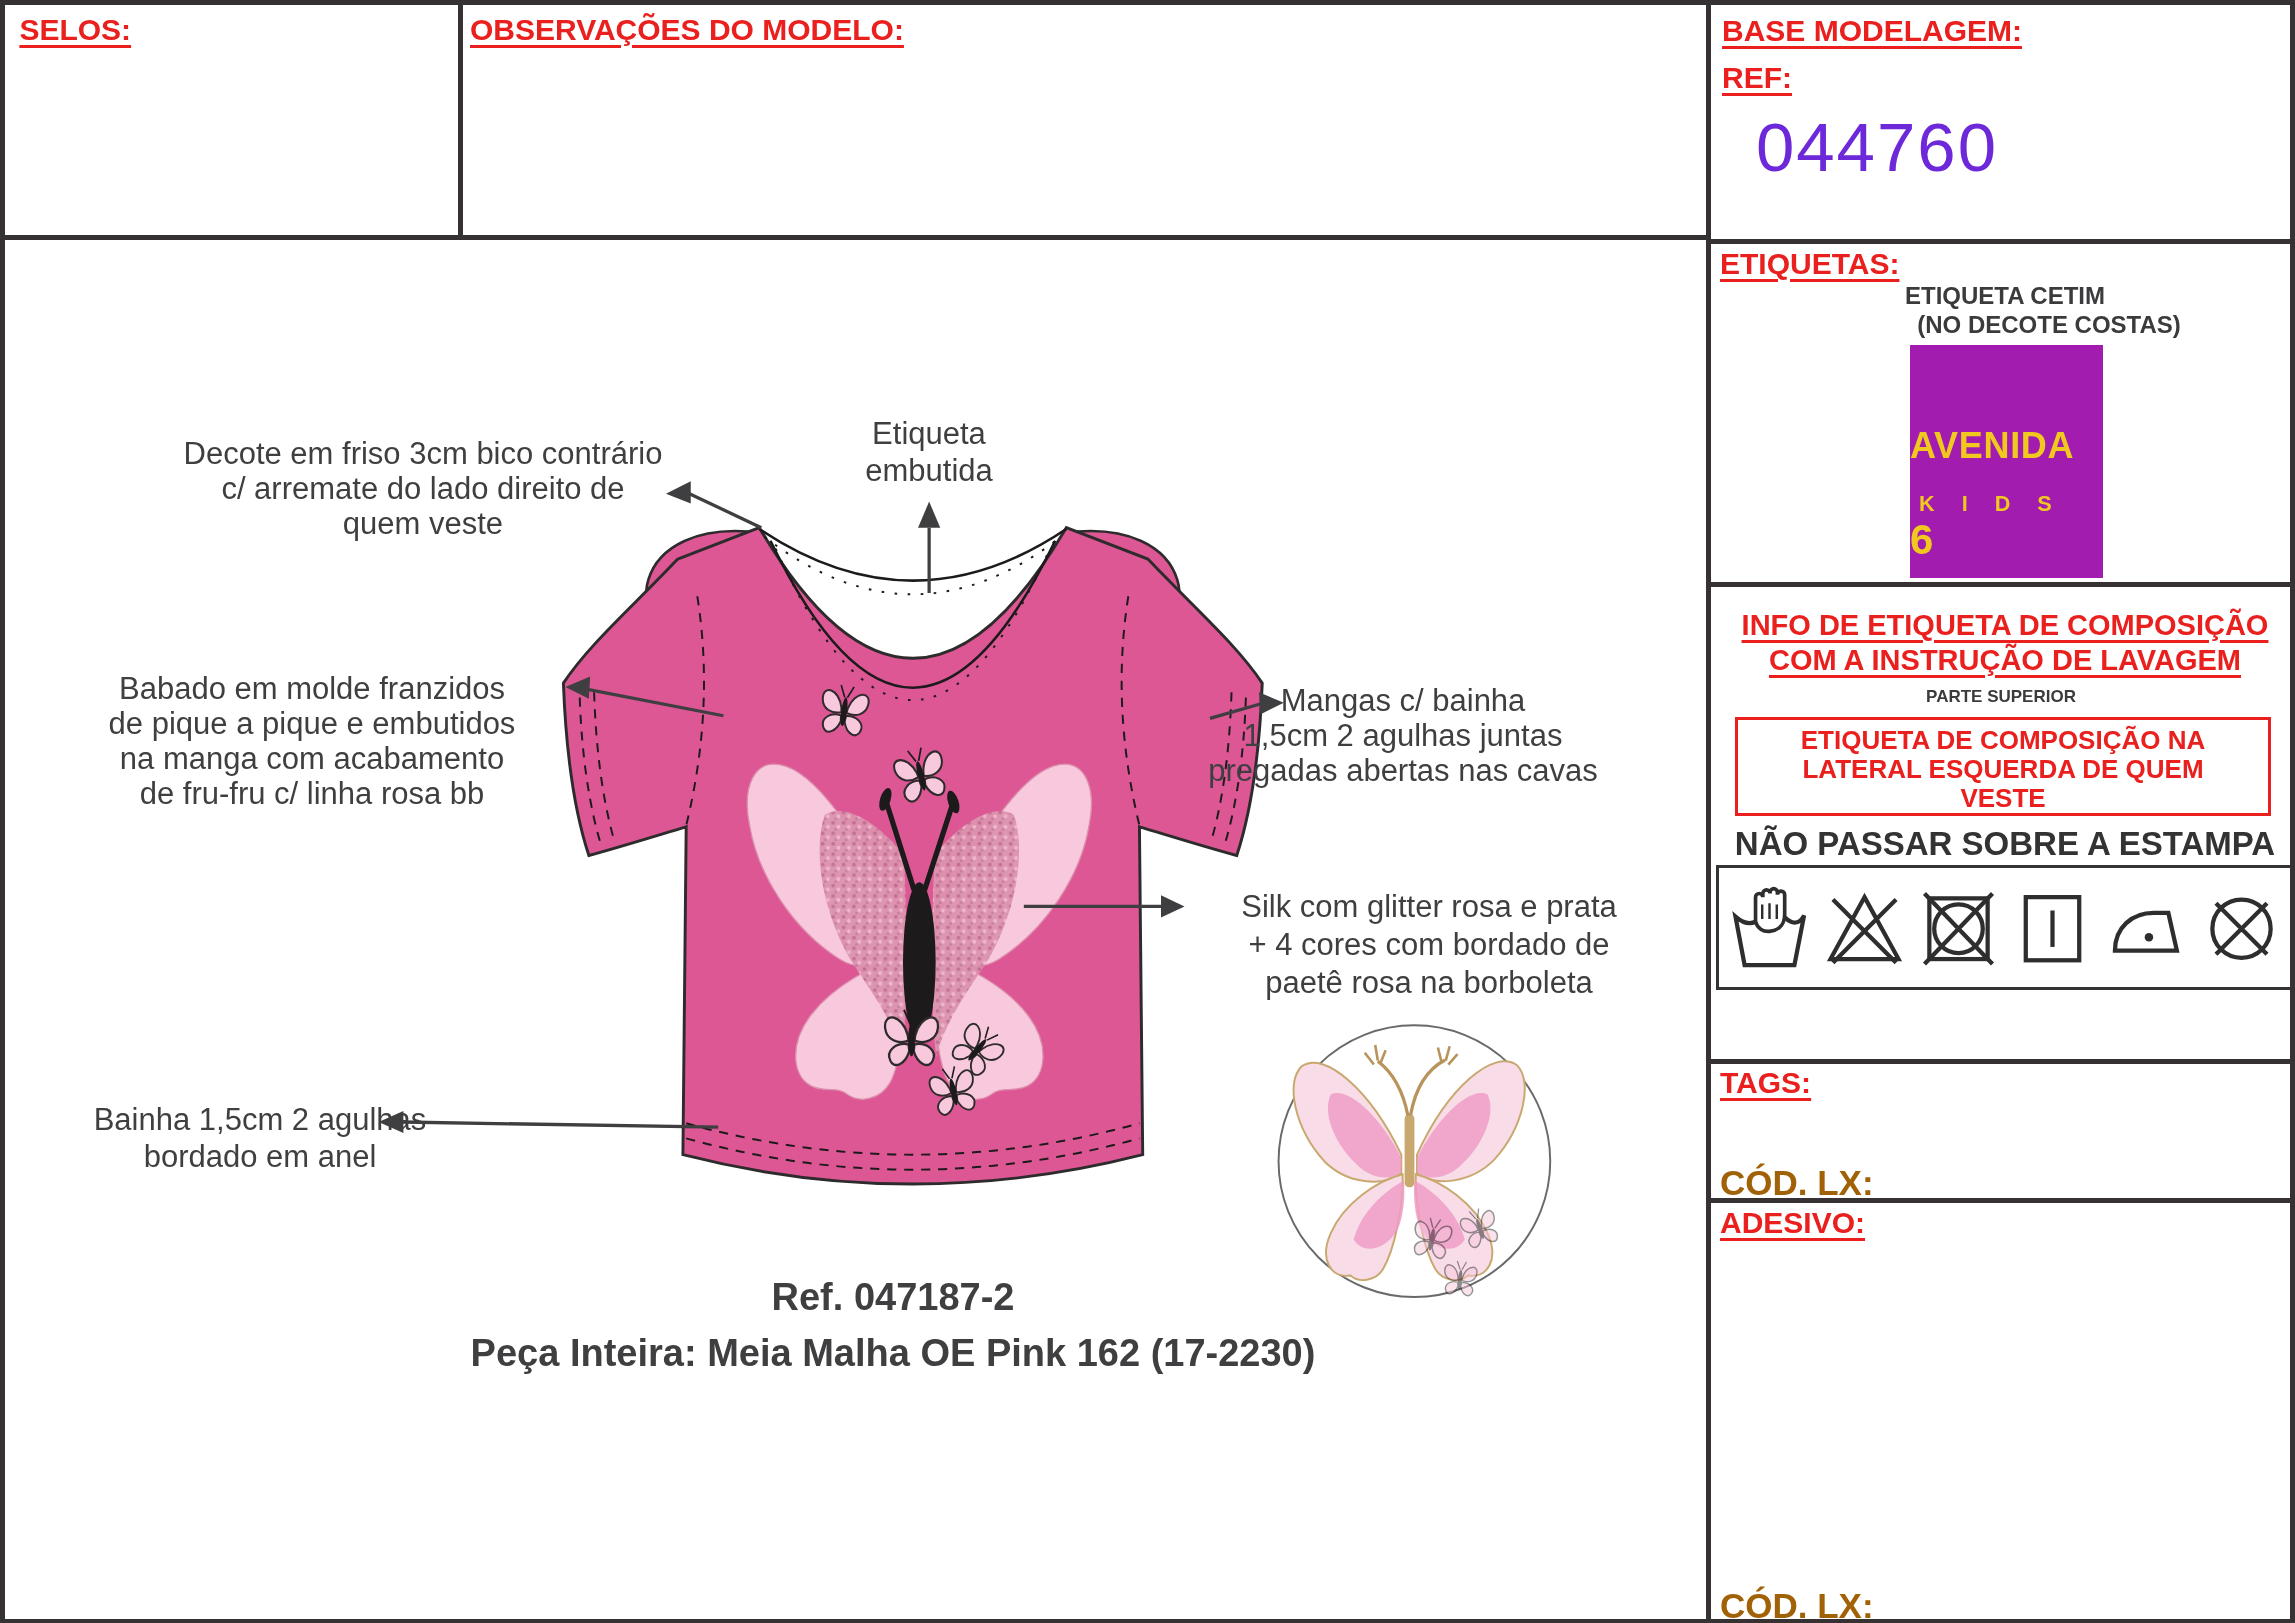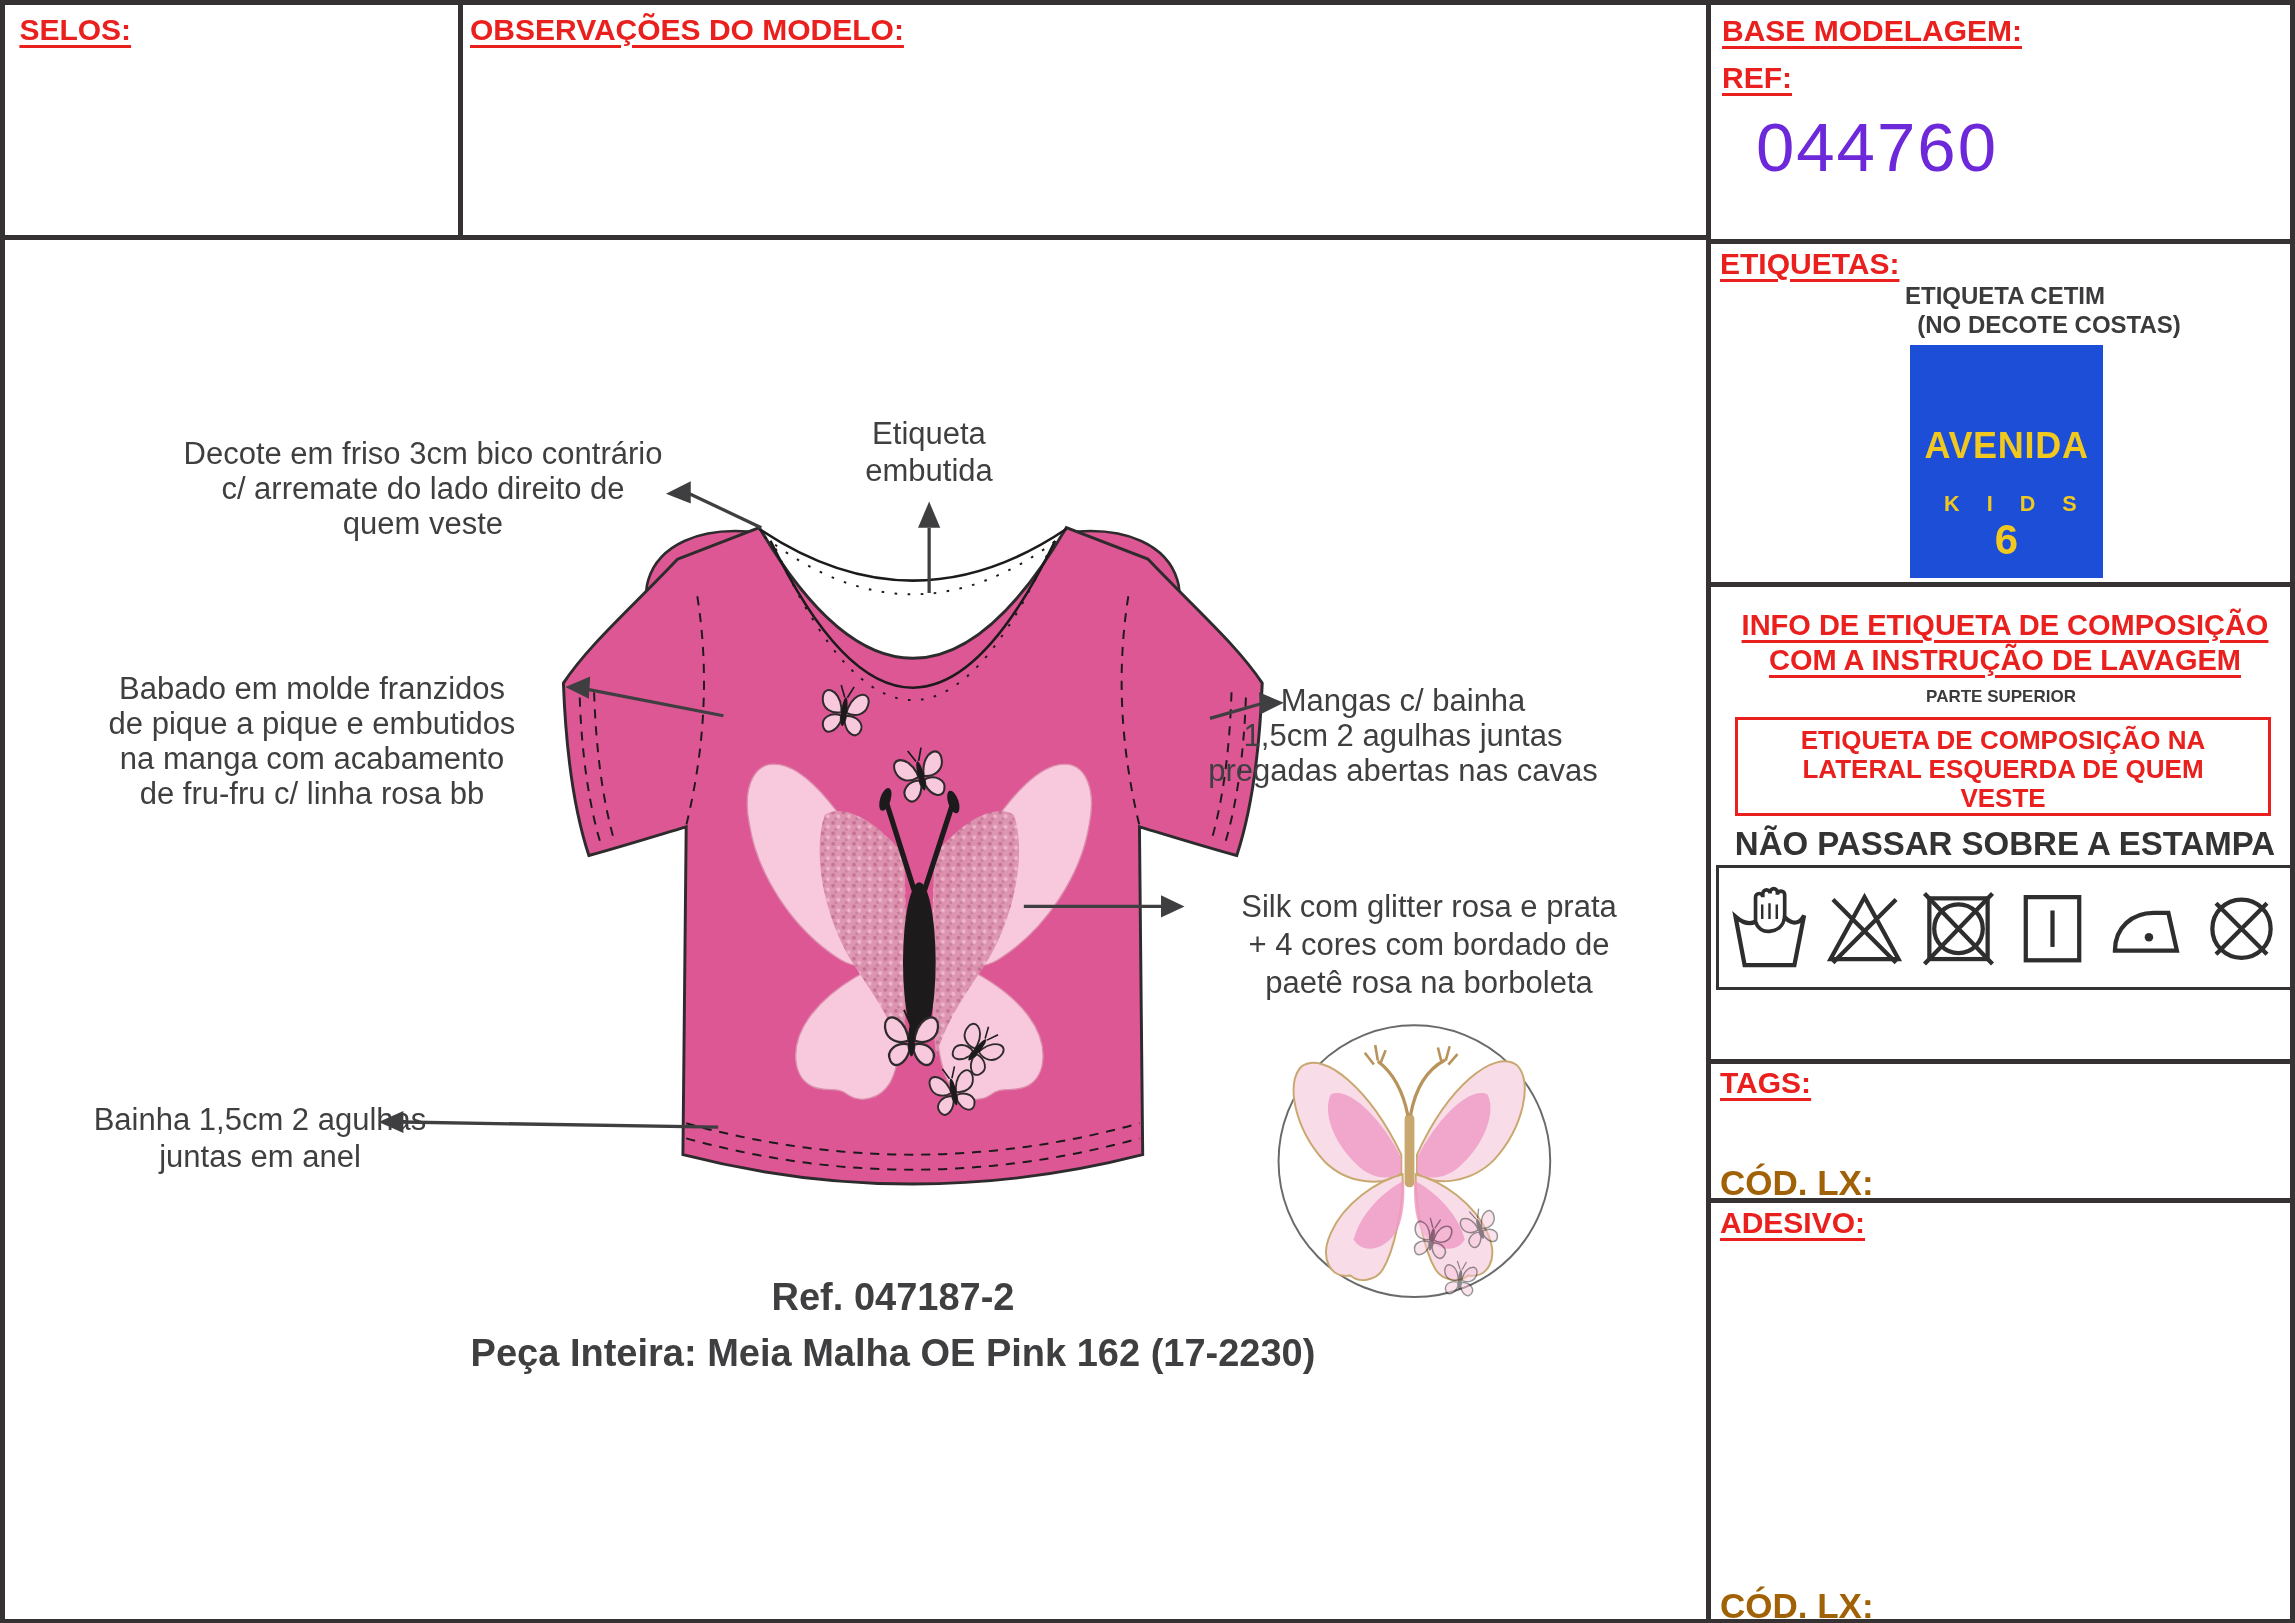--- a/index.html
+++ b/index.html
@@ -6,21 +6,21 @@
   *{box-sizing:border-box;}
   body{font-family:"Liberation Sans", sans-serif;}
   #sheet{position:relative;width:2295px;height:1624px;background:#fff;border:5.2px solid #363233;overflow:hidden;}
   .divider{position:absolute;background:#363233;}
   .red-h{position:absolute;color:#E9201D;font-weight:bold;font-size:30px;text-decoration:underline;text-underline-offset:4.6px;text-decoration-thickness:2.6px;white-space:nowrap;text-align:right;}
   .red-h-nounder{position:absolute;color:#a16207;font-weight:bold;font-size:35px;white-space:nowrap;}
   .dark-h{position:absolute;color:#3B3B3D;font-weight:bold;white-space:nowrap;transform:translateX(-50%);}
   .ann{position:absolute;color:#3F3F41;text-align:center;transform:translateX(-50%);white-space:nowrap;font-size:31px;line-height:35px;}
   .title{position:absolute;color:#3F3F41;text-align:center;transform:translateX(-50%);white-space:nowrap;font-weight:bold;font-size:38px;line-height:56px;}
   #ref-number{position:absolute;color:#6d28d9;font-size:69px;letter-spacing:2px;transform:translateX(-50%);}
-  #satin-label{position:absolute;left:1905px;top:340px;width:193px;height:233px;background:#1d4ed8;text-align:center;}
+  #satin-label{position:absolute;left:1905px;top:340px;width:193px;height:233px;background:#a21caf;}
   #satin-label .brand{position:absolute;left:0;width:100%;top:80px;color:#F0C81E;font-weight:bold;font-size:36px;letter-spacing:0.7px;}
   #satin-label .kids{position:absolute;left:9.1px;width:100%;top:146px;color:#F0C81E;font-weight:bold;font-size:21.6px;letter-spacing:10.5px;}
   #satin-label .size{position:absolute;left:0;width:100%;top:171px;color:#F0C81E;font-weight:bold;font-size:42px;}
   #comp-box{position:absolute;left:1730px;top:712px;width:536px;height:99px;border:3.9px solid #E9201D;text-align:center;padding-top:5.9px;}
   #comp-box div{color:#E9201D;font-weight:bold;font-size:26px;line-height:29px;}
   #care-box{position:absolute;left:1711px;top:860px;width:579px;height:125px;border:3.3px solid #333;display:flex;align-items:center;justify-content:space-around;padding:0 3.9px;}
   #care-box svg{display:block;}
   svg.main-art{position:absolute;left:0;top:0;z-index:1;pointer-events:none;}
   .txt{z-index:2;}
 </style>
@@ -236,21 +236,21 @@
   </div>
 
   <div class="ann txt" style="left:1424px;top:883px;line-height:38px;">
     <div>Silk com glitter rosa e prata</div>
     <div>+ 4 cores com bordado de</div>
     <div>paetê rosa na borboleta</div>
   </div>
 
   <div class="ann txt" style="left:255px;top:1096px;line-height:37px;">
     <div>Bainha 1,5cm 2 agulhas</div>
-    <div>juntas em anel</div>
+    <div>bordado em anel</div>
   </div>
 
   <div class="title txt" style="left:888px;top:1264px;">
     <div>Ref. 047187-2</div>
     <div>Peça Inteira: Meia Malha OE Pink 162 (17-2230)</div>
   </div>
 
 </div>
 
 

